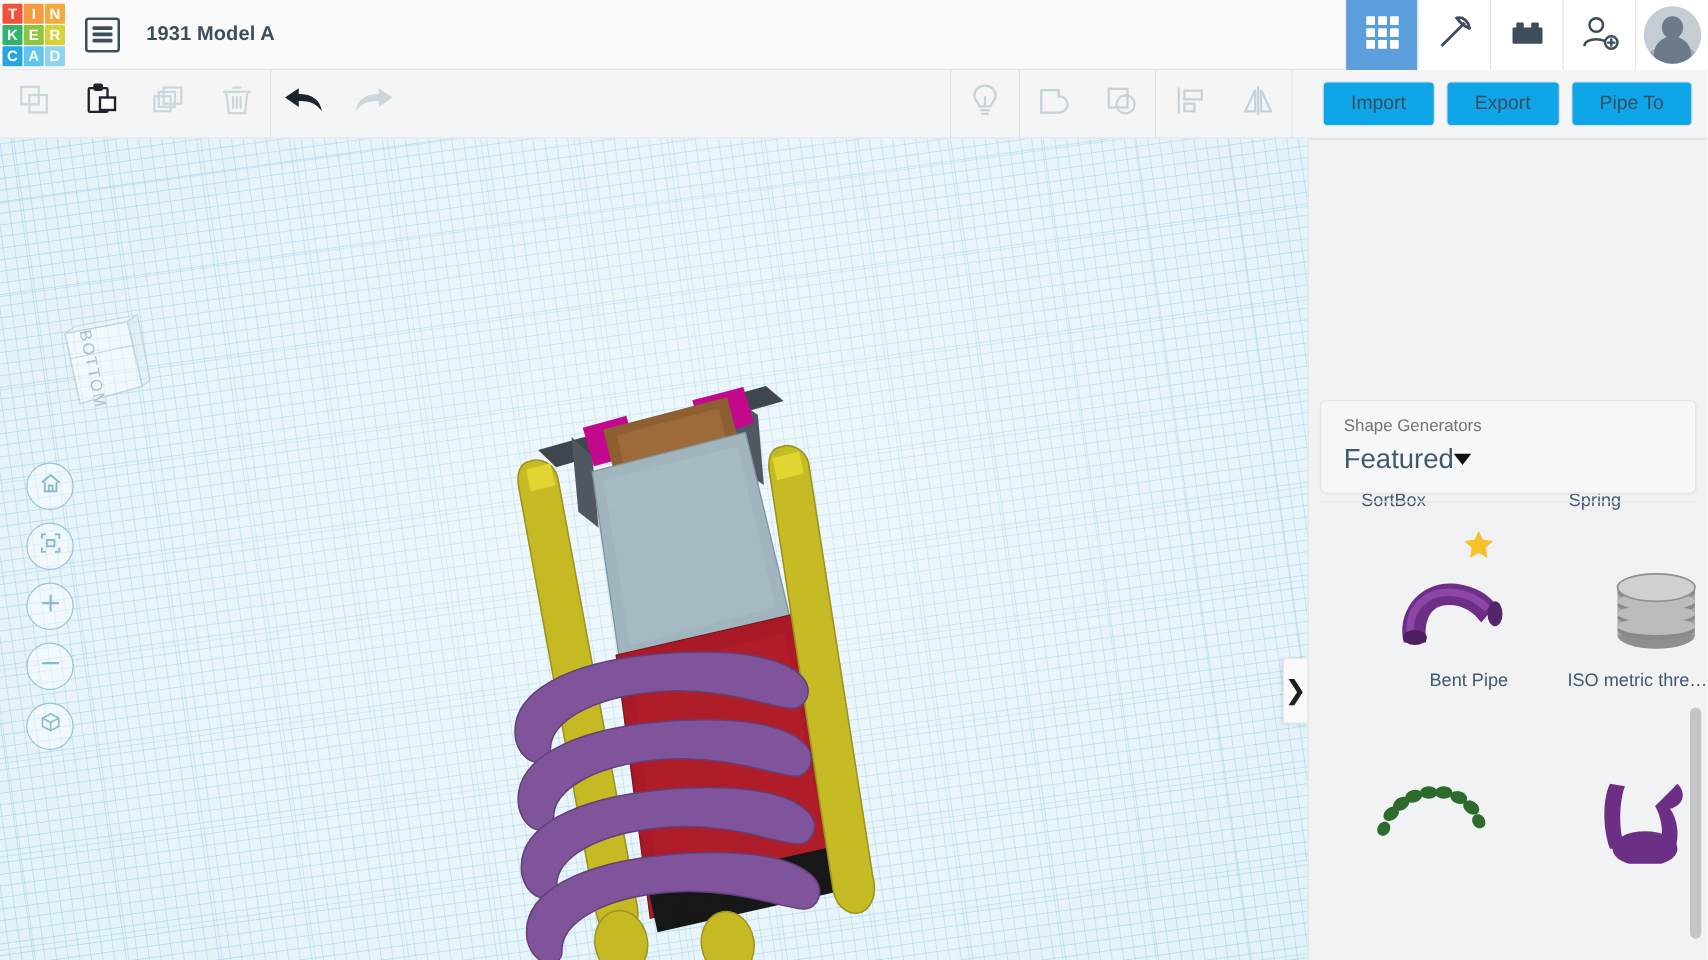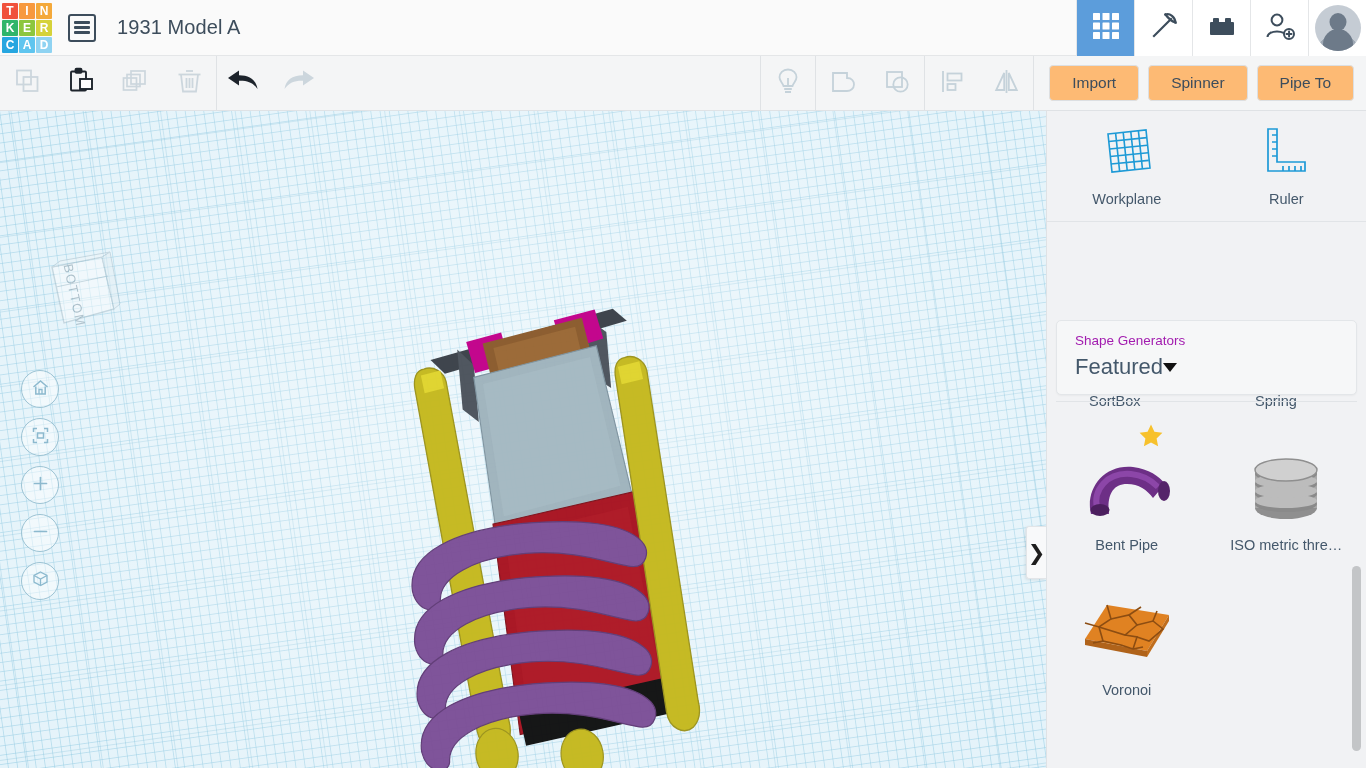--- a/index.html
+++ b/index.html
@@ -35,21 +35,21 @@
     border: 2px solid #3d4d5c; border-radius: 3px;
     display: flex; flex-direction: column; justify-content: center; gap: 2.5px; padding: 0 4px;
     flex: 0 0 28px;
   }
   .hdr-doc-icon i { display: block; height: 2.5px; background: #3d4d5c; border-radius: 1px; }
   .hdr-doc-icon i:nth-child(1) { width: 100%; }
   .hdr-doc-icon i:nth-child(2) { width: 100%; }
   .hdr-doc-icon i:nth-child(3) { width: 100%; }
   .hdr-title {
     align-self: center; margin-left: 21px;
-    font-size: 20px; color: #3d4d5c; font-weight: 400;
+    font-size: 16px; color: #3d4d5c; font-weight: 700;
     letter-spacing: 0.1px;
   }
   .hdr-spacer { flex: 1 1 auto; }
 
   .hdr-btns { display: flex; align-items: stretch; }
   .hdr-btn {
     width: 58px; height: 56px;
     display: flex; align-items: center; justify-content: center;
     border-left: 1px solid #e4e6e8;
     background: #ffffff; cursor: pointer;
@@ -85,21 +85,21 @@
     width: 54px; height: 55px;
     display: flex; align-items: center; justify-content: center;
     cursor: pointer;
   }
   .tb-sep { width: 1px; height: 55px; background: #dfe2e5; }
   .mid-tools { position: absolute; left: 760px; display: flex; align-items: center; height: 100%; }
   .right-btns { position: absolute; right: 12px; display: flex; gap: 9px; align-items: center; }
   .pill {
     height: 36px; padding: 0 22px;
     border: 1px solid #dcdfe2; border-radius: 4px;
-    background: #fdba74; color: #3d4d5c; font-size: 15.5px;
+    background: #0ea5e9; color: #3d4d5c; font-size: 15.5px;
     display: flex; align-items: center; justify-content: center;
     cursor: pointer; font-family: "Liberation Sans", sans-serif;
   }
 
   
   .body { flex: 1 1 auto; display: flex; position: relative; min-height: 0; }
 
   
   .viewport {
     position: relative; width: 1046px; flex: 0 0 1046px;
@@ -162,30 +162,30 @@
   }
   .wp-label { font-size: 14.5px; color: #44586b; }
   .panel-div { height: 1px; background: #e1e4e7; }
 
   .generators {
     position: absolute; left: 9px; top: 209px; right: 9px;
     background: #f6f7f8; border: 1px solid #e3e6e9; border-radius: 5px;
     padding: 12px 18px 14px 18px; z-index: 6;
     box-shadow: 0 1px 2px rgba(0,0,0,0.04);
   }
-  .gen-cap { font-size: 13.5px; color: #a21caf; }
+  .gen-cap { font-size: 13.5px; color: #737373; }
   .gen-row { display: flex; align-items: center; justify-content: flex-start; margin-top: 6px; }
   .gen-val { font-size: 22px; color: #44586b; }
   .caret-down { width: 0; height: 0; border-left: 7px solid transparent; border-right: 7px solid transparent; border-top: 9px solid #111; margin-right: 4px; }
 
   .shapes-scroll { position: absolute; left: 0; right: 0; top: 267px; bottom: 0; overflow: hidden; }
   .shape-grid { display: grid; grid-template-columns: 1fr 1fr; }
   .shape-cell {
     height: 145px; display: flex; flex-direction: column;
-    align-items: center; justify-content: flex-start;
+    align-items: flex-end; justify-content: flex-start;
     position: relative; cursor: pointer; padding-top: 4px;
   }
   .shape-art { height: 100px; display: flex; align-items: center; justify-content: center; }
   .shape-name { font-size: 14.5px; color: #44586b; text-align: center; max-width: 150px; white-space: nowrap; overflow: hidden; text-overflow: ellipsis; }
   .star { position: absolute; left: 50%; transform: translateX(-50%); top: -18px; }
   .toprow-div { position: absolute; left: 9px; right: 9px; top: 290px; height: 1px; background: #e1e4e7; z-index: 2; }
   .cut-label { font-size: 14.5px; color: #44586b; position: absolute; z-index: 1; }
 
   .vscroll {
     position: absolute; right: 5px; top: 455px;
@@ -407,21 +407,21 @@
               <path d="M17.8 7 L17.8 24 L25.8 24 Z"></path>
             </g>
           </svg>
         </span>
       </div>
       <div class="tb-sep"></div>
     </div>
 
     <div class="right-btns">
       <div class="pill">Import</div>
-      <div class="pill">Spinner</div>
+      <div class="pill">Export</div>
       <div class="pill">Pipe To</div>
     </div>
   </div>
 
   <div class="body">
 
     <div class="viewport">
       <div class="grid-plane"></div>
 
       <svg class="model" style="position:absolute;left:350px;top:185px;" width="420" height="510" viewBox="0 0 420 510">
@@ -526,46 +526,20 @@
           </span>
         </div>
       </div>
 
       <div class="collapse-tab">❯</div>
 
     </div>
 
     <div class="sidepanel">
 
-      <div class="wp-row">
-        <div class="wp-cell">
-          <span>
-            <svg width="56" height="52" viewBox="0 0 56 52">
-              <g stroke="#1e9ad6" stroke-width="1.6" fill="none">
-                <path d="M9 9 L47 5 L51 43 L13 47 Z"></path>
-                <path d="M9.8 16.5 L47.7 12.6 M10.5 24 L48.4 20.2 M11.2 31.5 L49.1 27.8 M11.9 39 L49.8 35.4"></path>
-                <path d="M16.6 8.2 L20.6 46.1 M24.2 7.4 L28.2 45.3 M31.8 6.6 L35.8 44.5 M39.4 5.8 L43.4 43.7"></path>
-              </g>
-            </svg>
-          </span>
-          <span class="wp-label">Workplane</span>
-        </div>
-        <div class="wp-cell">
-          <span>
-            <svg width="48" height="52" viewBox="0 0 48 52">
-              <g stroke="#1e9ad6" stroke-width="1.7" fill="none">
-                <path d="M6 4 L15 4 L15 37 L43 37 L43 46 L6 46 Z"></path>
-                <path d="M15 10 L10 10 M15 17 L10 17 M15 24 L10 24 M15 31 L10 31"></path>
-                <path d="M21 46 L21 41 M27 46 L27 41 M33 46 L33 41 M39 46 L39 41"></path>
-              </g>
-            </svg>
-          </span>
-          <span class="wp-label">Ruler</span>
-        </div>
-      </div>
       <div class="panel-div"></div>
 
       <div class="cut-label" style="left:42px; top:282px;">SortBox</div>
       <div class="cut-label" style="left:208px; top:282px;">Spring</div>
       <div class="toprow-div"></div>
 
       <div class="generators">
         <div class="gen-cap">Shape Generators</div>
         <div class="gen-row">
           <span class="gen-val">Featured</span>
@@ -613,40 +587,20 @@
                   <ellipse cx="41" cy="22" rx="31" ry="11" fill="#d0d0d0" stroke="#8f8f8f" stroke-width="1.4"></ellipse>
                 </g>
               </svg>
             </div>
             <div class="shape-name">ISO metric thre…</div>
           </div>
         </div>
 
         <div class="shape-grid">
 
-          <div class="shape-cell">
-            <div class="shape-art">
-              <svg width="92" height="62" viewBox="0 0 92 62">
-                <path d="M26 4 L88 14 L66 50 L4 38 Z" fill="#e08222"></path>
-                <path d="M4 38 L66 50 L66 56 L4 44 Z" fill="#b0631a"></path>
-                <path d="M88 14 L88 20 L66 56 L66 50 Z" fill="#c06e1d"></path>
-                <g stroke="#8c4d12" stroke-width="1.6" fill="none">
-                  <path d="M26 4 L30 18 L18 26 L4 22"></path>
-                  <path d="M30 18 L48 14 L56 24 L44 34 L18 26"></path>
-                  <path d="M48 14 L60 6"></path>
-                  <path d="M56 24 L72 20 L82 28 L68 40 L56 36"></path>
-                  <path d="M72 20 L76 10"></path>
-                  <path d="M44 34 L56 36 L52 48"></path>
-                  <path d="M18 26 L22 40 L40 44 L52 48 L62 46"></path>
-                  <path d="M22 40 L12 42"></path>
-                </g>
-              </svg>
-            </div>
-            <div class="shape-name">Voronoi</div>
-          </div>
         </div>
 
         <div class="shape-grid">
           <div class="shape-cell">
             <div class="shape-art" style="margin-top:24px;">
               <svg width="110" height="70" viewBox="0 0 110 70">
                 <g fill="#2c6b2c">
                   <ellipse cx="16" cy="30" rx="7" ry="5" transform="rotate(-40 16 30)"></ellipse>
                   <ellipse cx="24" cy="22" rx="7" ry="5" transform="rotate(-30 24 22)"></ellipse>
                   <ellipse cx="34" cy="16" rx="7" ry="5" transform="rotate(-16 34 16)"></ellipse>

